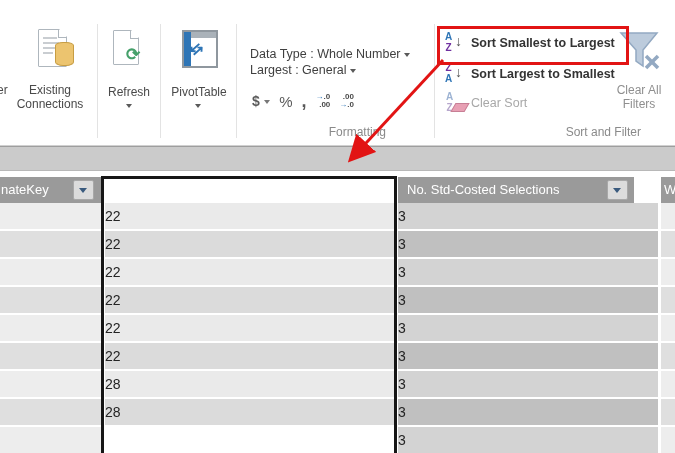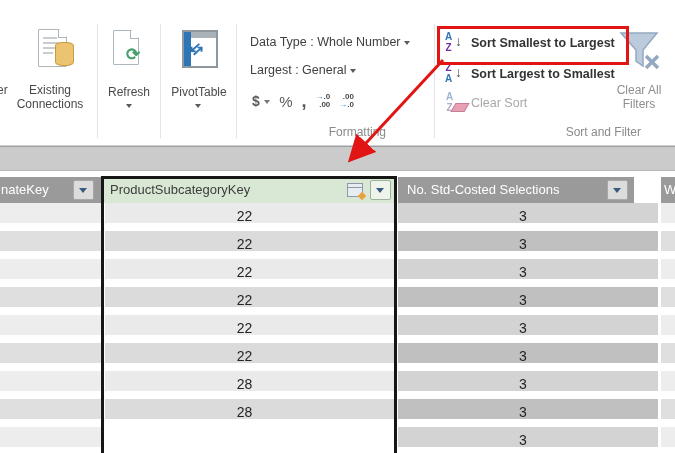--- a/index.html
+++ b/index.html
@@ -61,21 +61,21 @@
   
   .ghead{position:absolute;top:177px;height:26px;color:#fff;font-size:13px;line-height:26px;background:#9a9a9a;white-space:nowrap;overflow:hidden;}
   .ghead.green{background:#d9e8d5;color:#3d3d3d;}
   .hd-btn{position:absolute;top:3px;width:19px;height:18px;background:#dcdcdc;border:1px solid #a8a8a8;border-radius:2px;}
   .hd-btn .tri{position:absolute;left:5px;top:7px;width:0;height:0;border-left:4px solid transparent;border-right:4px solid transparent;border-top:5px solid #3a5a7e;}
   .rel-icon{position:absolute;top:6px;width:14px;height:12px;border:1px solid #8d9aa5;background:#e8edf2;}
   .rel-icon:before{content:"";position:absolute;left:0;top:3px;width:100%;height:1px;background:#8d9aa5;}
   .rel-icon:after{content:"";position:absolute;right:-3px;bottom:-3px;width:6px;height:6px;background:#e8a33d;transform:rotate(45deg);}
 
   .grow{position:absolute;left:0;width:675px;height:28px;background:#fff;}
-  .cell{position:absolute;top:0;height:20px;font-size:14px;color:#242424;line-height:26px;text-align:center;}
+  .cell{position:absolute;top:0;height:26px;font-size:14px;color:#242424;line-height:26px;text-align:left;}
   .ca{left:0;width:101px;}
   .cb{left:105px;width:289px;padding-right:10px;box-sizing:border-box;}
   .cc{left:398px;width:260px;padding-right:10px;box-sizing:border-box;}
   .cd{left:661px;width:14px;}
   .grow:nth-child(odd) .ca,.grow:nth-child(odd) .cd{background:#ededed;}
   .grow:nth-child(even) .ca,.grow:nth-child(even) .cd{background:#dfdfdf;}
   .grow:nth-child(odd) .cb{background:#eaeaea;}
   .grow:nth-child(even) .cb{background:#dbdbdb;}
   .grow:nth-child(odd) .cc{background:#d3d3d3;}
   .grow:nth-child(even) .cc{background:#c0c0c0;}
@@ -125,21 +125,21 @@
       <div class="icon-pt" style="left:182px;top:30px;width:32px;height:34px">
         <div class="topbar"></div>
         <div class="leftbar"></div>
         <div class="arr">⇆</div>
       </div>
       <div class="rlabel" style="left:162px;top:85px;width:74px">PivotTable</div>
       <div class="small-caret" style="left:195px;top:104px"></div>
     </div>
 
     <div>
-      <div class="rlabel" style="left:250px;top:35px;font-size:12.5px;color:#3f3f3f;text-align:center">
+      <div class="rlabel" style="left:250px;top:47px;font-size:12.5px;color:#3f3f3f;text-align:center">
         <span>Data Type : Whole Number</span>&nbsp;<span class="caret-down"></span>
       </div>
       <div class="rlabel" style="left:250px;top:63px;font-size:12.5px;color:#3f3f3f;text-align:left">
         <span>Largest : General</span>&nbsp;<span class="caret-down"></span>
       </div>
       <div class="numfmt" style="left:252px;top:89px;height:24px">
         <span>
           <span class="nf-dollar">$</span>
           <span class="caret-down" style="border-top-color:#777"></span>
         </span>
@@ -209,27 +209,20 @@
 
   <div class="formulabar"></div>
 
   <div class="ghead" style="left:0;width:101px;padding-left:1px">
     <span>nateKey</span>
     <span class="hd-btn" style="right:8px">
         <span class="tri"></span>
       </span>
   </div>
 
-  <div class="ghead green" style="left:102px;width:295px;padding-left:8px;box-sizing:border-box">
-    <span>ProductSubcategoryKey</span>
-    <span class="rel-icon" style="right:34px"></span>
-    <span class="hd-btn" style="right:6px;background:#eef4ec;border-color:#9ab39a">
-        <span class="tri"></span>
-      </span>
-  </div>
 
   <div class="ghead" style="left:398px;width:236px;padding-left:9px;box-sizing:border-box">
     <span>No. Std-Costed Selections</span>
     <span class="hd-btn" style="right:6px">
         <span class="tri"></span>
       </span>
   </div>
 
   <div class="ghead" style="left:661px;width:14px;padding-left:3px">
     <span>W</span>

